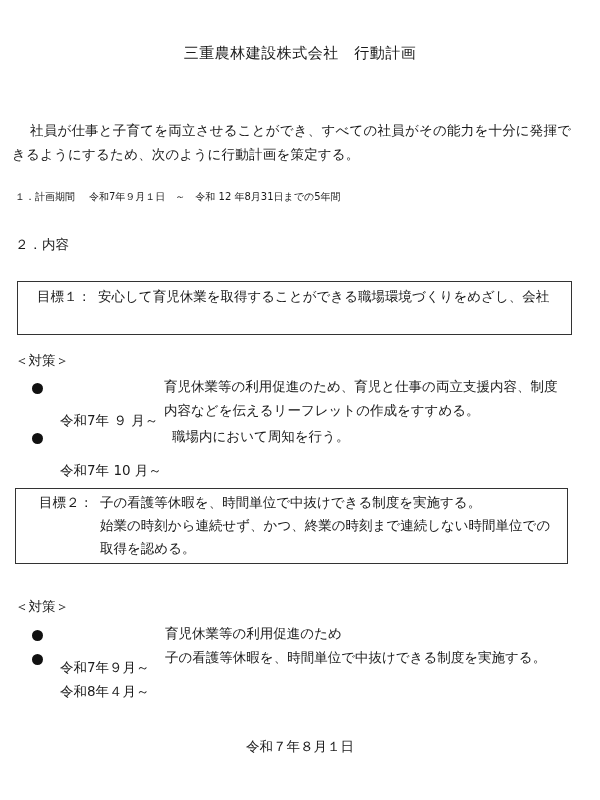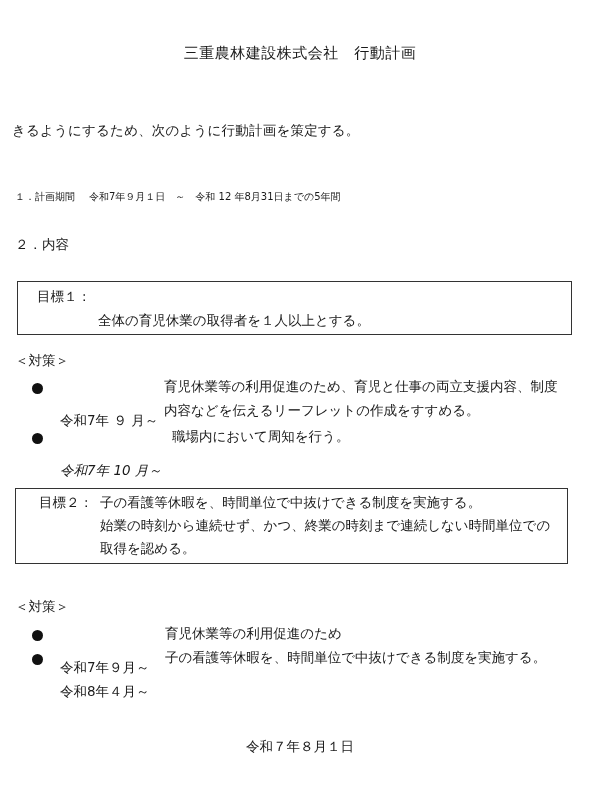--- a/index.html
+++ b/index.html
@@ -26,48 +26,49 @@
   .footer-date { left: 0; width: 600px; top: 738px; text-align: center; font-size: 13.5px; }
 </style>
 </head>
 <body>
 
 <div>
 
   <div class="abs title">三重農林建設株式会社　行動計画</div>
 
   <div class="abs intro">
+    <span class="l1">社員が仕事と子育てを両立させることができ、すべての社員がその能力を十分に発揮で</span>
     <span>きるようにするため、次のように行動計画を策定する。</span>
   </div>
 
   <div class="abs sec1">
     <span>１．</span><span>計画期間</span><span class="gap"></span><span>令和7年９月１日　～　令和 12 年8月31日までの5年間</span>
   </div>
 
   <div class="abs sec2">
     <span>２．</span><span>内容</span>
   </div>
 
   <div class="box box1">
     <span class="goal-line" style="left:19px; top:6px;">目標１：</span>
-    <span class="goal-line" style="left:80px; top:30px;">全体の育児休業の取得者を１人以上とする。</span>
+    <span class="goal-line" style="left:80px; top:6px;">安心して育児休業を取得することができる職場環境づくりをめざし、会社</span>
   </div>
 
   <div class="abs measures-label" style="left:15px; top:352px;">＜対策＞</div>
 
   <div>
     <span class="bullet" style="left:32px; top:383px;"></span>
     <span class="item-date" style="left:60px; top:378px;">令和7年 ９ 月～</span>
     <span class="item-desc" style="left:164px; top:378px;">育児休業等の利用促進のため、育児と仕事の両立支援内容、制度</span>
     <span class="item-desc" style="left:164px; top:402px;">内容などを伝えるリーフレットの作成をすすめる。</span>
   </div>
 
   <div>
     <span class="bullet" style="left:32px; top:433px;"></span>
-    <span class="item-date" style="left:60px; top:428px;font-style:italic;">令和7年 10 月～</span>
+    <span class="item-date" style="left:60px; top:428px;">令和7年 10 月～</span>
     <span class="item-desc" style="left:172px; top:428px;">職場内において周知を行う。</span>
   </div>
 
   <div class="box box2">
     <span class="goal-line" style="left:23px; top:5px;">目標２：</span>
     <span class="goal-line" style="left:84px; top:5px;">子の看護等休暇を、時間単位で中抜けできる制度を実施する。</span>
     <span class="goal-line" style="left:84px; top:28px;">始業の時刻から連続せず、かつ、終業の時刻まで連続しない時間単位での</span>
     <span class="goal-line" style="left:84px; top:51px;">取得を認める。</span>
   </div>
 

